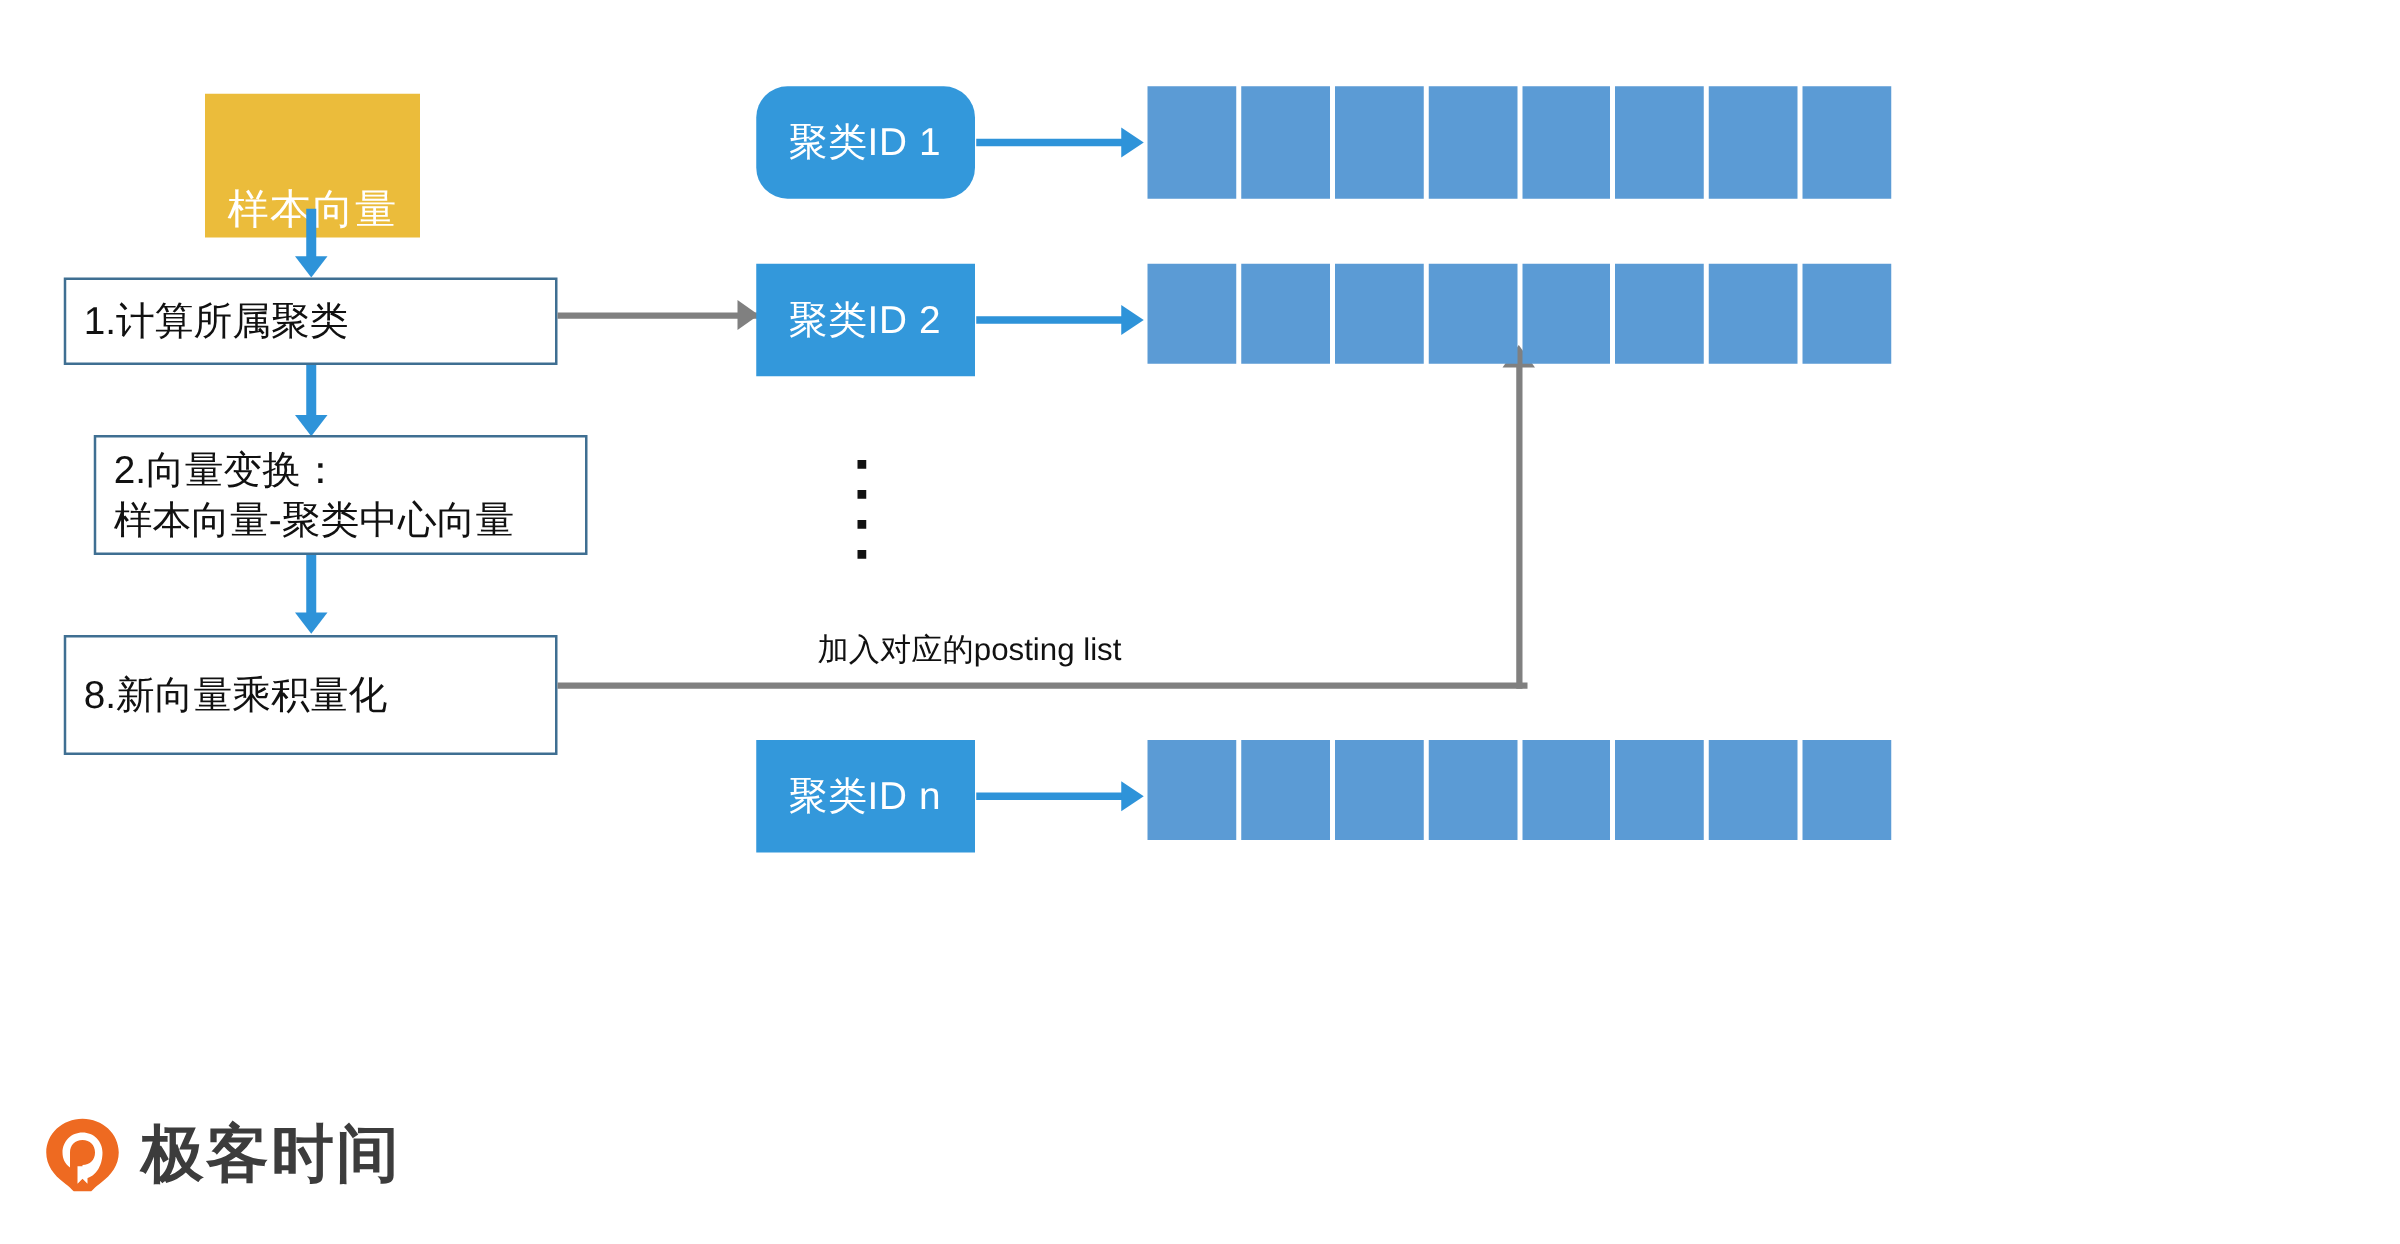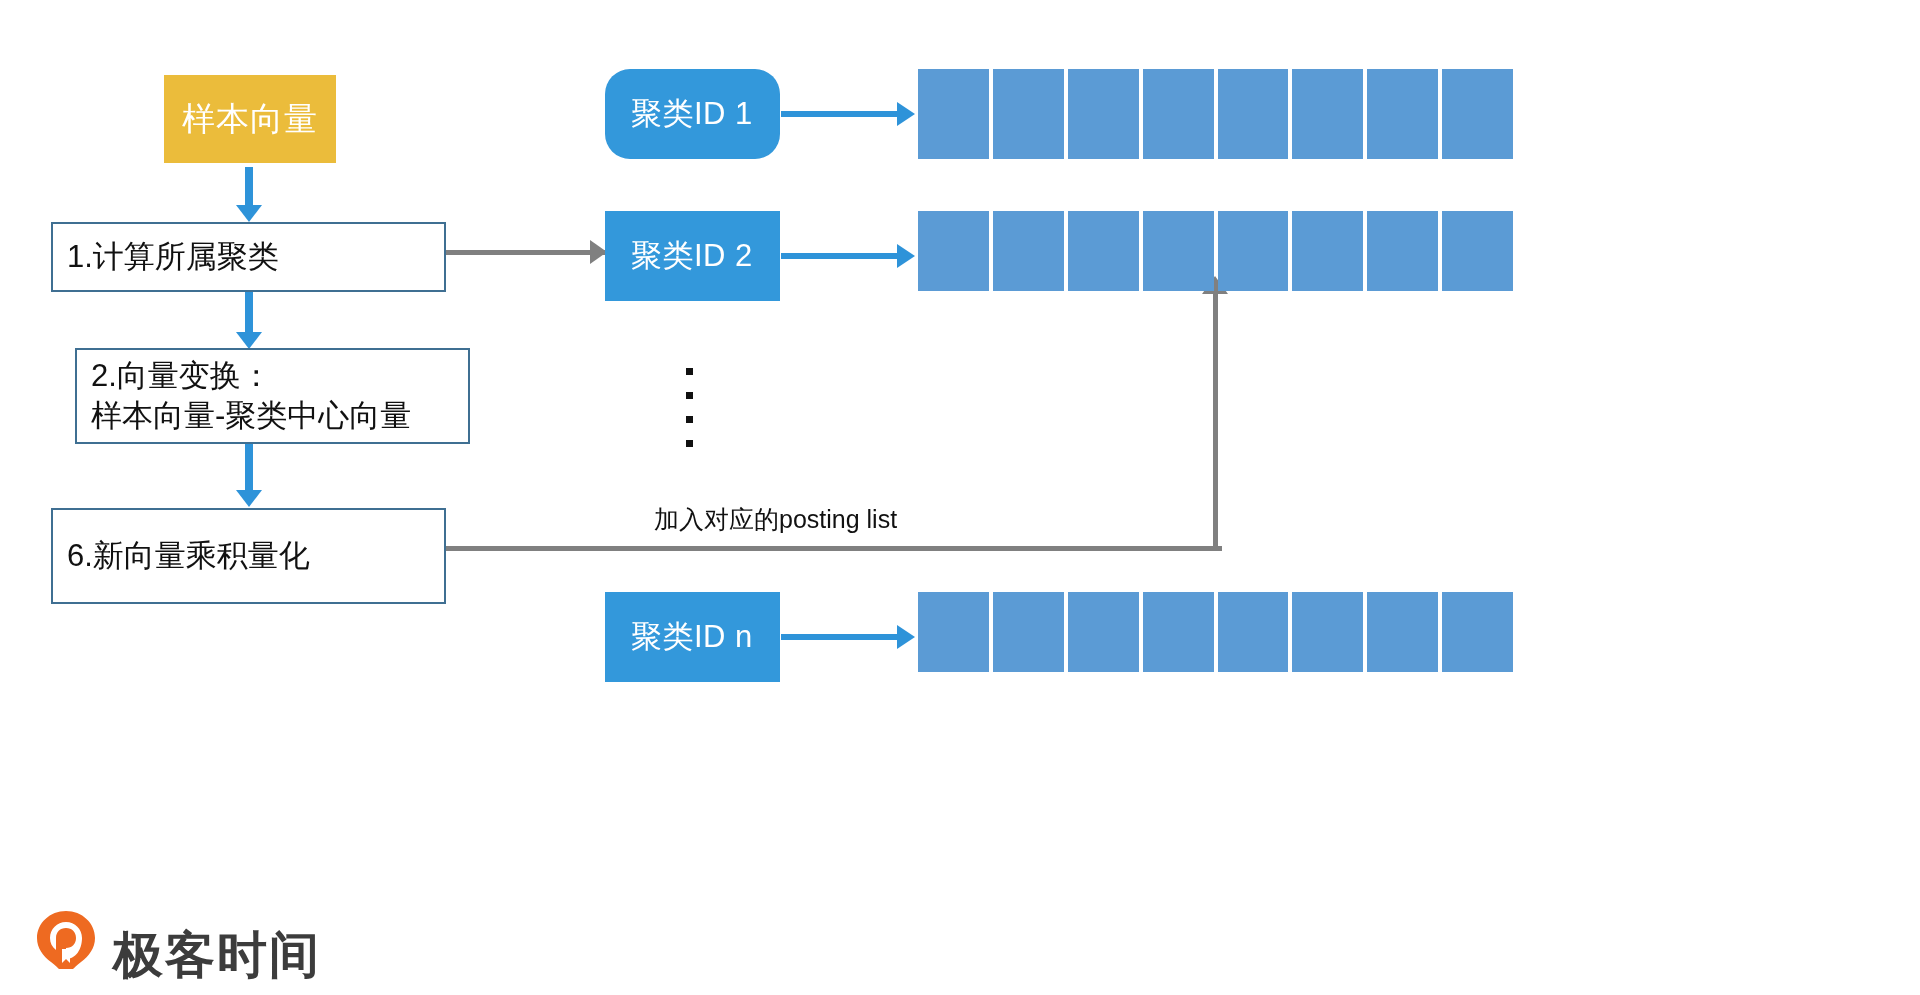--- a/index.html
+++ b/index.html
@@ -121,29 +121,28 @@
     width:62px;height:62px;
     position:relative;
     flex:0 0 auto;
   }
   .logo-text{
     font-size:50px;
     font-weight:bold;
     color:#3C3C3C;
     letter-spacing:2px;
     font-family:"DejaVu Sans","Liberation Sans",sans-serif;
-    margin-top:32px;
   }
 </style>
 </head>
 <body>
 
 <div id="canvas">
 
-  <div class="box sample-box" style="left:164px;top:75px;width:172px;height:88px;">
+  <div class="box sample-box" style="left:164px;top:75px;width:172px;height:115px;align-items:flex-end;">
     <span>样本向量</span>
   </div>
 
   <div class="arrow-line blue" style="left:245px;top:167px;width:8px;height:42px;"></div>
   <div class="arr-head head-down-blue" style="left:236px;top:205px;"></div>
 
   <div class="box step-box" style="left:51px;top:222px;width:395px;height:70px;text-align:center;">
     <span>1.计算所属聚类</span>
   </div>
 
@@ -152,21 +151,21 @@
 
   <div class="box step-box" style="left:51px;top:348px;width:395px;height:96px;align-items:center;margin-left:24px;">
     <span>2.向量变换：
    样本向量-聚类中心向量</span>
   </div>
 
   <div class="arrow-line blue" style="left:245px;top:444px;width:8px;height:50px;"></div>
   <div class="arr-head head-down-blue" style="left:236px;top:490px;"></div>
 
   <div class="box step-box" style="left:51px;top:508px;width:395px;height:96px;">
-    <span>6.新向量乘积量化</span>
+    <span>8.新向量乘积量化</span>
   </div>
 
   <div class="arrow-line gray" style="left:446px;top:250px;width:160px;height:5px;"></div>
   <div class="arr-head head-right-gray" style="left:590px;top:240px;"></div>
 
   <div class="arrow-line gray" style="left:446px;top:546px;width:776px;height:5px;"></div>
   <div class="arrow-line gray" style="left:1213px;top:292px;width:5px;height:259px;"></div>
   <div class="arr-head head-up-gray" style="left:1202px;top:276px;"></div>
 
   <div class="box cluster-box" style="left:605px;top:69px;width:175px;height:90px;border-radius:25px;">

